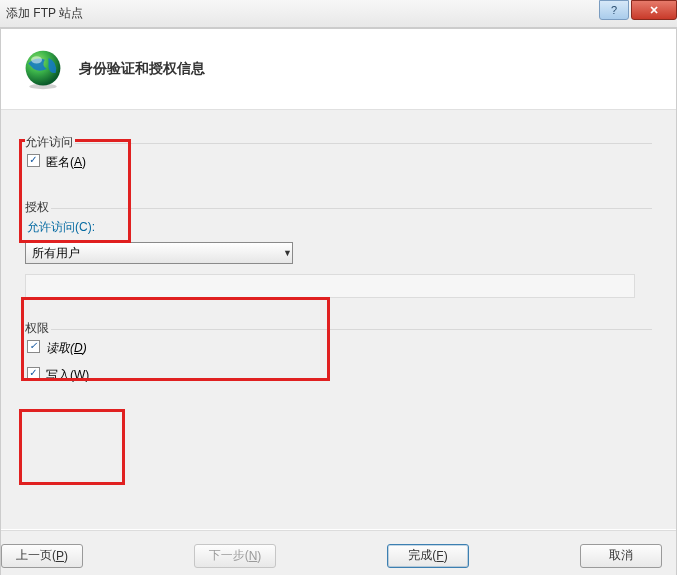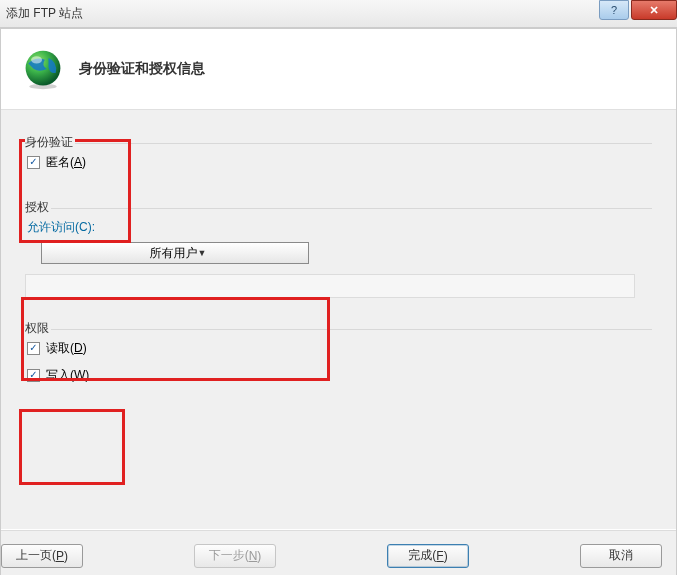--- a/index.html
+++ b/index.html
@@ -91,40 +91,39 @@
       background: #f0f0f0;
       padding-right: 2px;
       position: relative;
       z-index: 2;
     }
     .legend-line {
       border-top: 1px solid #d8d8d8;
       margin-top: -8px;
       margin-bottom: 10px;
     }
-    .checkbox-row { display: flex; align-items: center; margin: 10px 0 14px 2px; }
+    .checkbox-row { display: flex; align-items: flex-start; margin: 10px 0 14px 2px; }
     .chk {
       width: 13px; height: 13px; border: 1px solid #888; background: #fff;
       display: inline-flex; align-items: center; justify-content: center;
       margin-right: 6px; font-size: 10px; color: #1658a0;
     }
     .chk.checked::after { content: "✓"; line-height: 1; position: relative; top: -1px; }
     .chk-label .u { text-decoration: underline; }
     .sub-label { margin: 4px 0 6px 2px; color: #0369a1; }
     .select {
       width: 268px;
       height: 22px;
       background: linear-gradient(to bottom, #fff, #e6e6e6);
       border: 1px solid #8a8a8a;
       display: flex;
       align-items: center;
-      justify-content: center;
+      justify-content: space-between;
       padding: 0 0 0 6px;
       color: #000;
-      margin-left: 16px;
     }
     .select .arrow { font-size: 9px; color: #333; }
     .highlight-box1 {
       position: absolute;
       border: 3px solid #e02020;
       left: 18px; top: 110px; width: 112px; height: 104px;
       pointer-events: none;
     }
     .highlight-box2 {
       position: absolute;
@@ -200,21 +199,21 @@
         <path d="M30 12 Q40 16 38 28 Q32 30 30 22 Z" fill="#1478c8" opacity="0.85"></path>
         <ellipse cx="17" cy="14" rx="6" ry="4" fill="rgba(255,255,255,0.5)"></ellipse>
       </svg>
     </div>
     <div class="main-title">身份验证和授权信息</div>
   </div>
 
   <div class="body">
 
     <div class="fieldset">
-      <span class="legend">身份验证</span>
+      <span class="legend">允许访问</span>
       <div class="legend-line"></div>
       <div class="checkbox-row">
         <span class="chk checked"></span>
         <span class="chk-label"><span>匿名(</span><span class="u">A</span><span>)</span></span>
       </div>
     </div>
 
     <div class="fieldset" style="margin-top:24px;">
       <span class="legend">授权</span>
       <div class="legend-line"></div>
@@ -222,21 +221,21 @@
       <div class="select">
         <span>所有用户</span>
         <span class="arrow">▼</span>
       </div>
       <div class="ghost-row"></div>
     </div>
 
     <div class="fieldset" style="margin-top:18px;">
       <span class="legend">权限</span>
       <div class="legend-line"></div>
-      <div class="checkbox-row" style="margin-bottom:4px;">
+      <div class="checkbox-row" style="margin-bottom:4px;font-style:italic;">
         <span class="chk checked"></span>
         <span class="chk-label"><span>读取(</span><span class="u">D</span><span>)</span></span>
       </div>
       <div class="checkbox-row">
         <span class="chk checked"></span>
         <span class="chk-label"><span>写入(</span><span class="u">W</span><span>)</span></span>
       </div>
     </div>
 
   </div>

